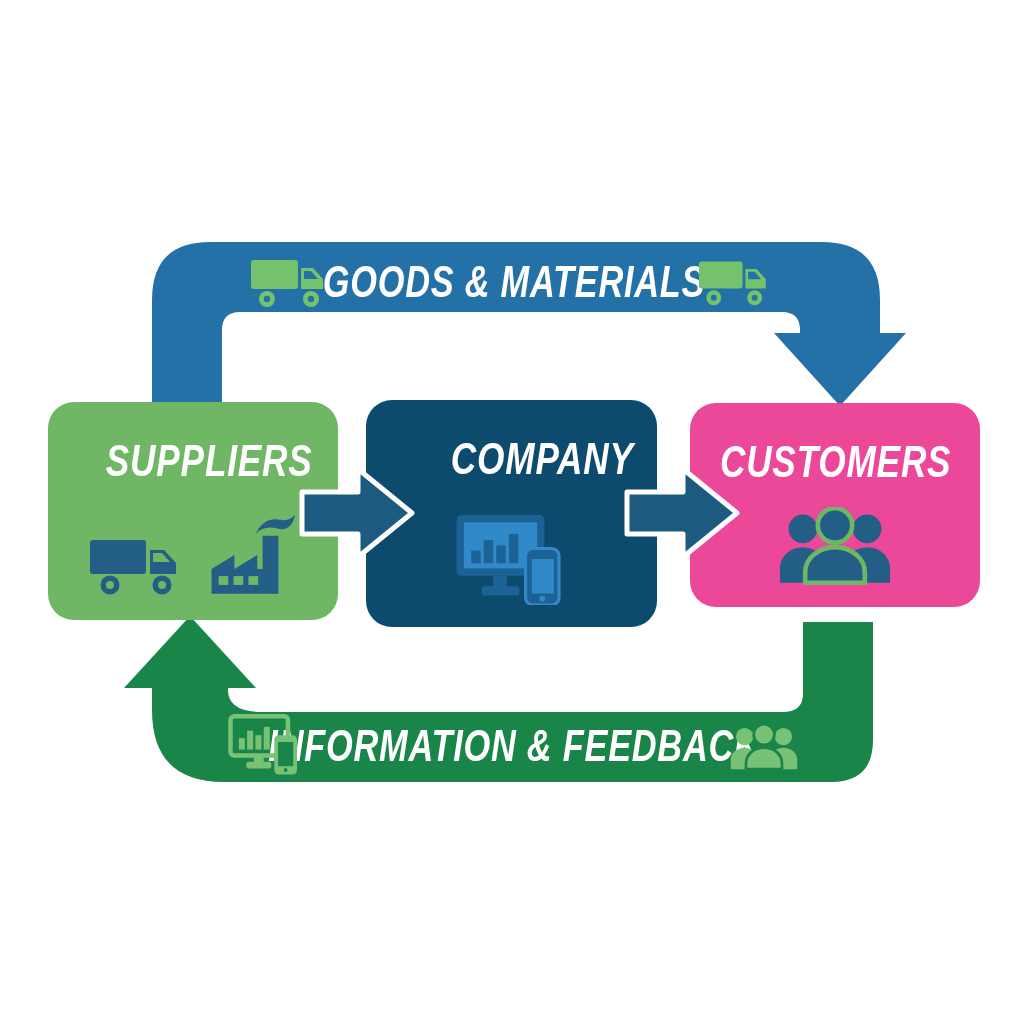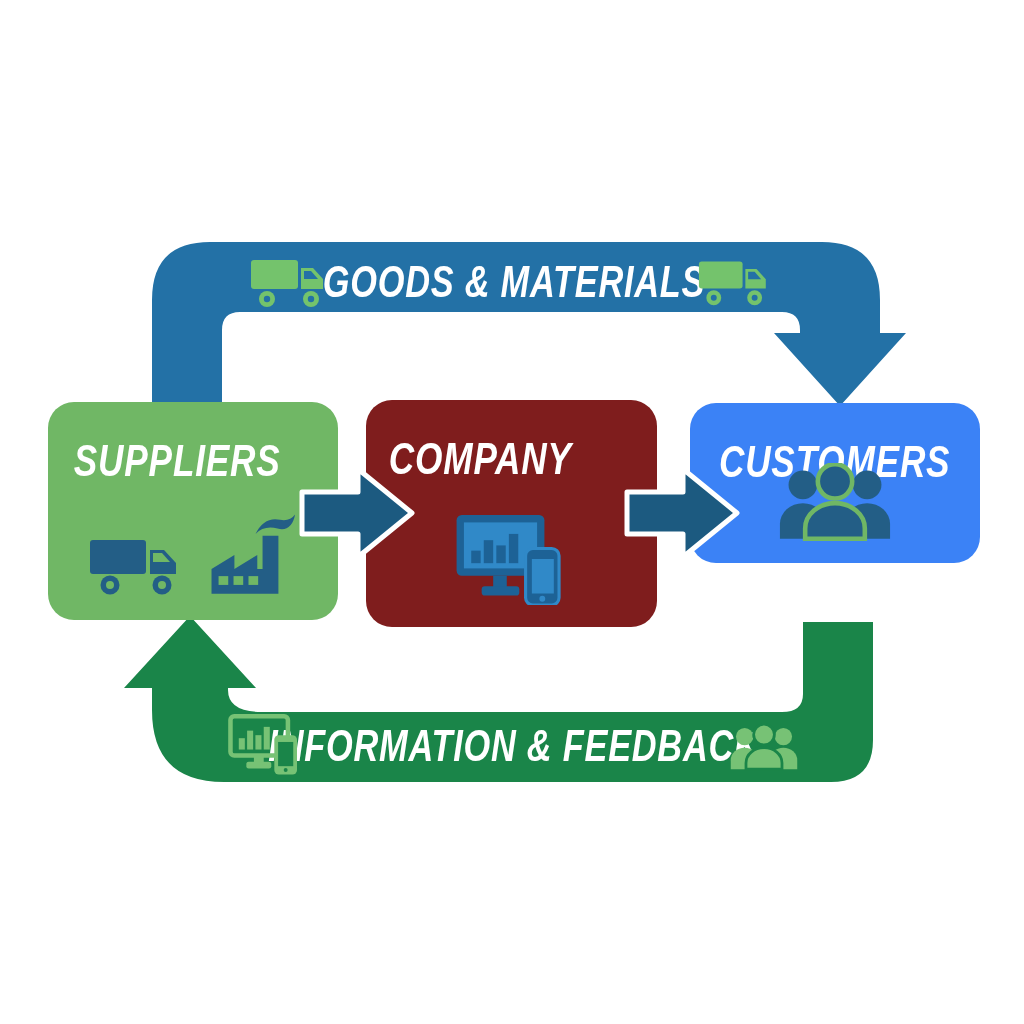--- a/index.html
+++ b/index.html
@@ -14,25 +14,25 @@
   .band-label{
     position:absolute;z-index:1;color:#ffffff;font-weight:bold;font-size:44px;
     letter-spacing:1px;white-space:nowrap;left:514px;
     transform:translateX(-50%) scaleX(0.78);transform-origin:center;
   }
   .band-label.top{top:257px;}
   .band-label.bottom{top:721px;}
   .band-icon{position:absolute;z-index:1;}
   .node{
     position:absolute;z-index:2;border-radius:26px;
-    display:flex;flex-direction:column;align-items:flex-start;
+    display:flex;flex-direction:column;align-items:flex-end;
   }
   .node-suppliers{left:48px;top:402px;width:290px;height:218px;background:#70b765;}
-  .node-company{left:366px;top:400px;width:291px;height:227px;background:#7f1d1d;}
-  .node-customers{left:690px;top:403px;width:290px;height:160px;background:#3b82f6;}
+  .node-company{left:366px;top:400px;width:291px;height:227px;background:#0c4a6e;}
+  .node-customers{left:690px;top:403px;width:290px;height:204px;background:#ec4899;}
   .node-label{
     margin-top:34px;color:#ffffff;font-weight:bold;font-size:44px;letter-spacing:1px;
     white-space:nowrap;transform:scaleX(0.8);transform-origin:center;
   }
   .node-icons{
     position:absolute;left:0;right:0;top:498px;display:flex;justify-content:center;
     align-items:flex-end;gap:18px;
   }
   .node .node-icons{position:absolute;top:auto;bottom:22px;}
 </style>

